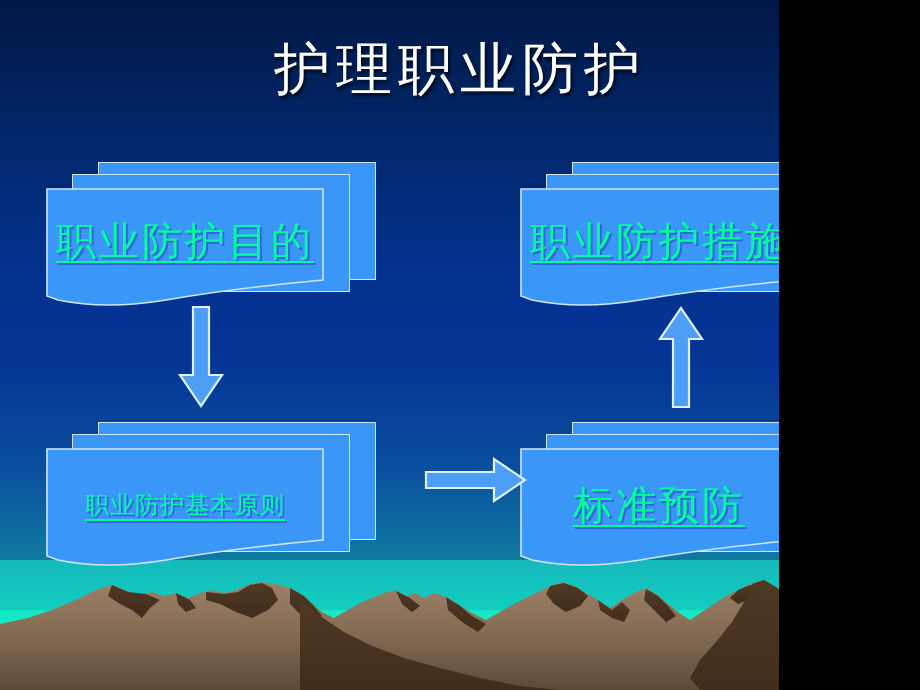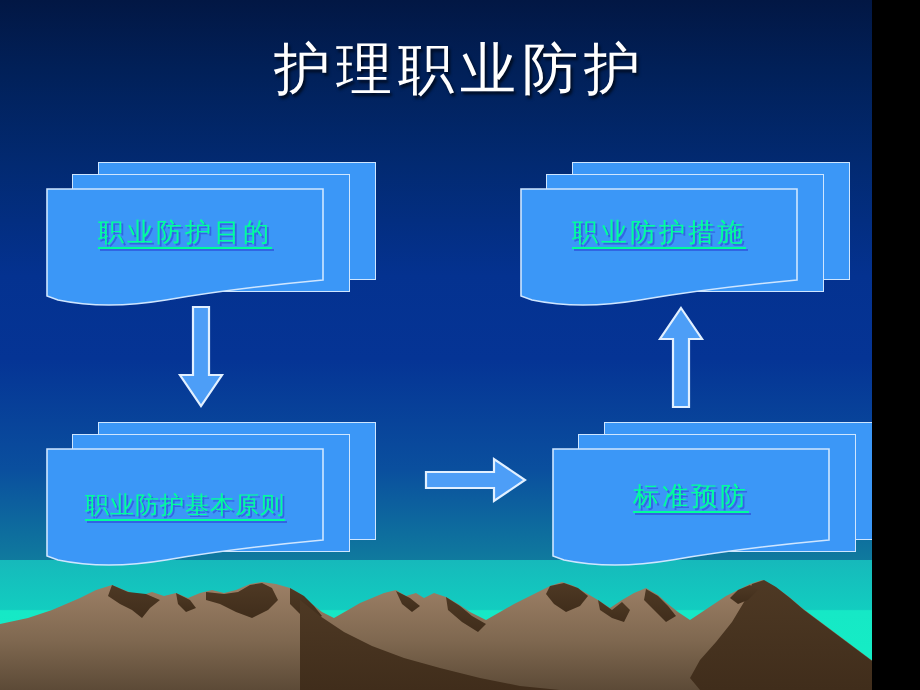--- a/index.html
+++ b/index.html
@@ -2,21 +2,21 @@
 <html><head>
 <meta charset="utf-8">
 <style>
   html, body {
     margin: 0;
     padding: 0;
     background: #000;
   }
   #slide {
     position: relative;
-    width: 872px;
+    width: 779px;
     height: 690px;
     overflow: hidden;
     font-family: "DejaVu Sans", "Liberation Sans", sans-serif;
     background: linear-gradient(to bottom,
         #021744 0%,
         #012058 10%,
         #022a72 24%,
         #043290 40%,
         #053495 52%,
         #0a4f9e 68%,
@@ -84,39 +84,39 @@
     height: 119px;
     overflow: visible;
   }
   .card-label {
     position: absolute;
     left: 0;
     top: 30px;
     width: 278px;
     text-align: center;
     font-family: "DejaVu Serif", "Liberation Serif", serif;
-    font-size: 26px;
+    font-size: 40px;
     line-height: 1.15;
     letter-spacing: 2px;
     color: #00ff9c;
     text-decoration: underline;
     text-decoration-thickness: 2px;
     text-underline-offset: 6px;
     text-shadow: 2px 2px 0 rgba(40,40,200,0.45);
     white-space: nowrap;
     cursor: pointer;
   }
   .card-label.wide { font-size: 24px; letter-spacing: 0px; }
   .card-label.narrow { letter-spacing: 3px; }
 
   
   #group-purpose   { left: 46px;  top: 162px; }
   #group-measures  { left: 520px; top: 162px; padding-left: 16px; }
   #group-principle { left: 46px;  top: 422px; }
-  #group-standard  { left: 520px; top: 422px; margin-left: 32px; }
+  #group-standard  { left: 520px; top: 422px; }
 
   
   .arrow { position: absolute; }
   .arrow svg { display: block; overflow: visible; }
   #arrow-down  { left: 178px; top: 305px; }
   #arrow-up    { left: 658px; top: 305px; }
   #arrow-right { left: 424px; top: 456px; }
 </style>
 </head>
 <body>

